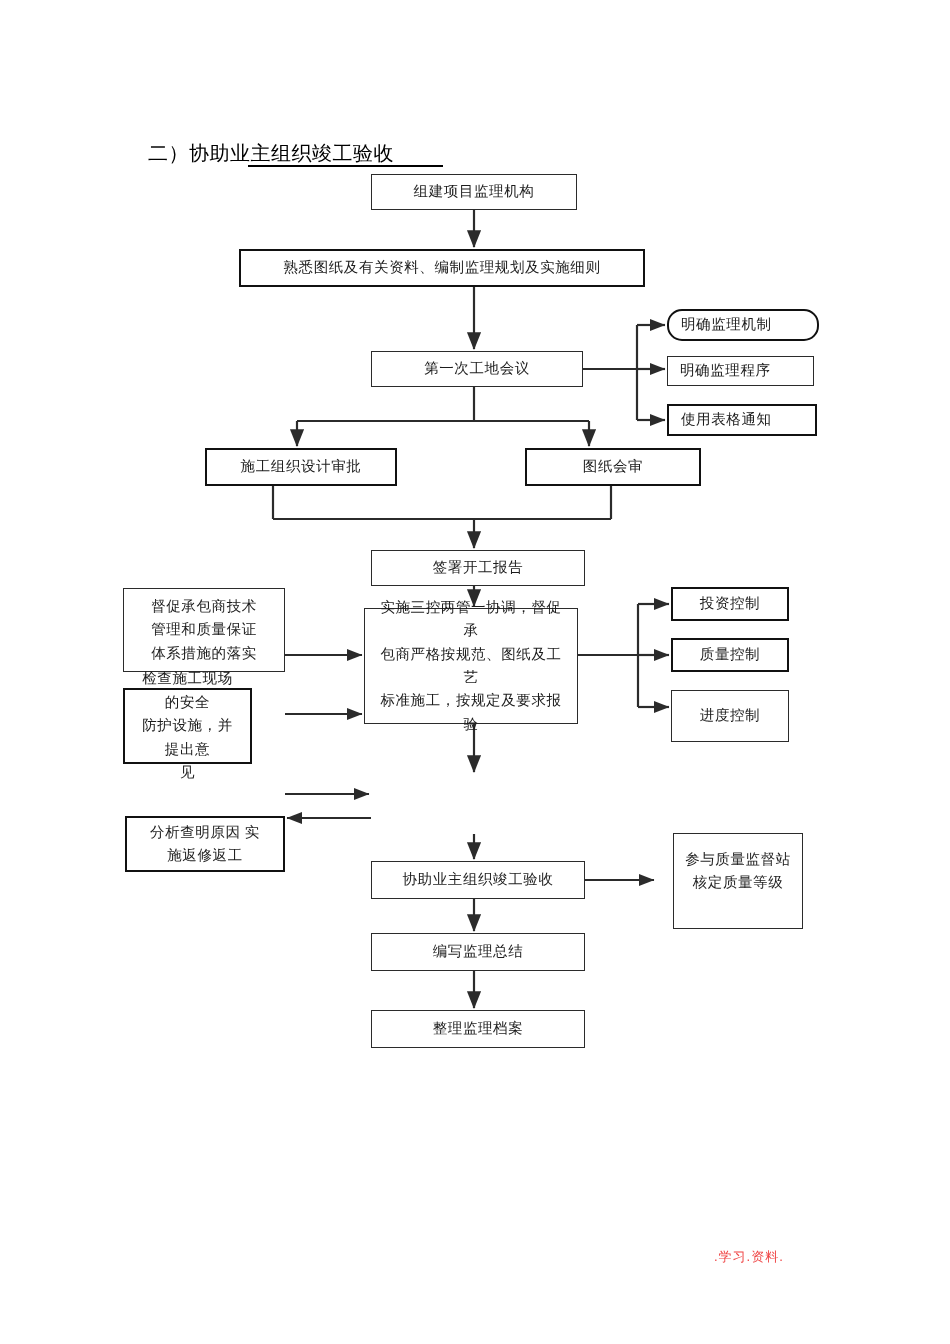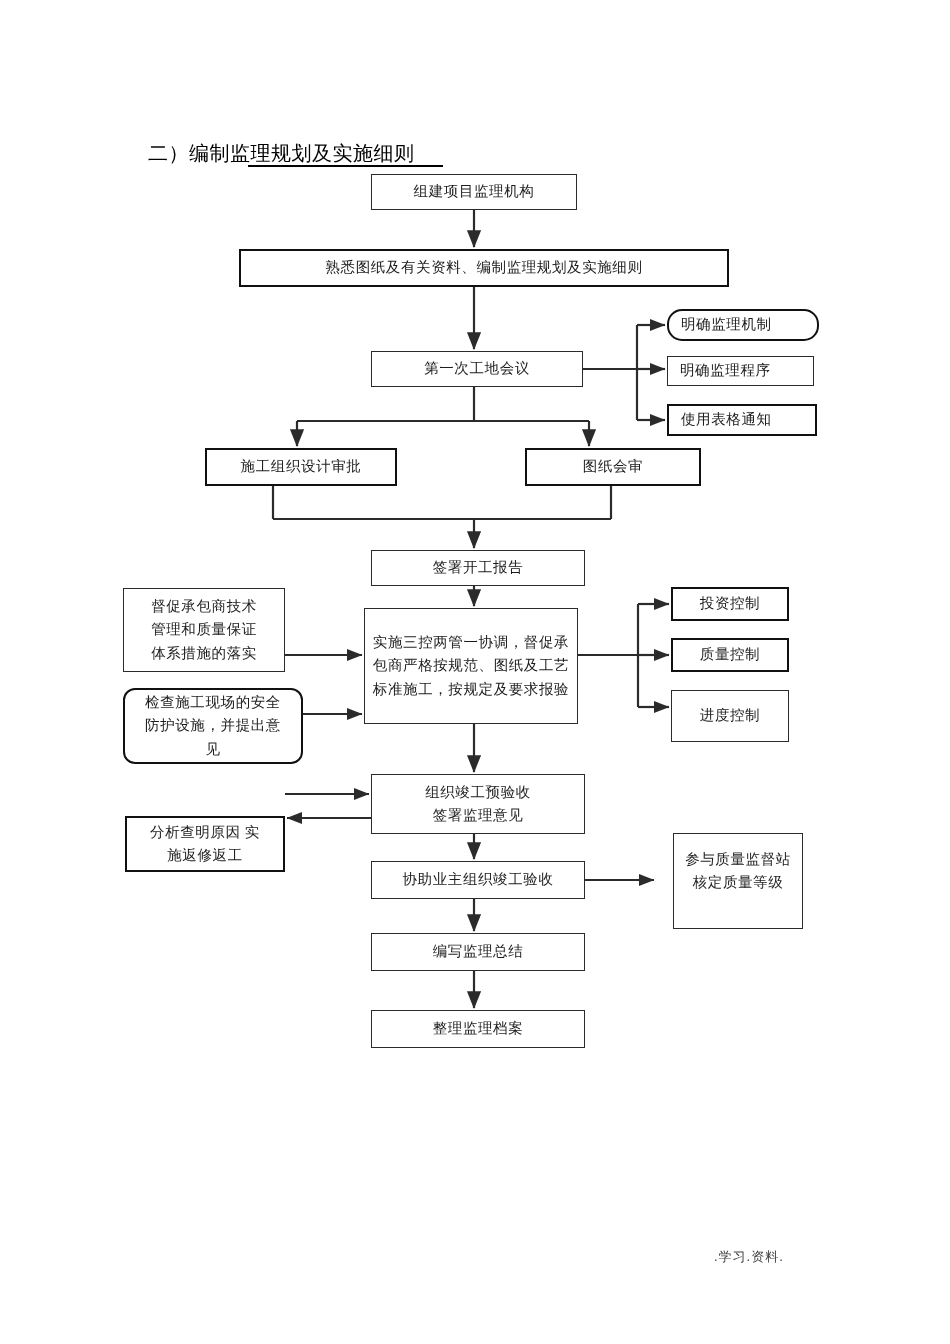--- a/index.html
+++ b/index.html
@@ -49,51 +49,51 @@
     border: 1.6px solid #2b2b2b;
     background: #ffffff;
     display: flex;
     align-items: center;
     justify-content: center;
     text-align: center;
     font-size: 14.5px;
     line-height: 1.62;
     color: #1c1c1c;
     letter-spacing: 0.6px;
-    padding: 2px 2px;
+    padding: 2px 10px;
   }
   .node.bold {
     border-width: 2.1px;
     border-color: #111;
   }
   .node.align-left {
     justify-content: flex-start;
     text-align: left;
     padding-left: 12px;
   }
   .node .txt {
     display: block;
     white-space: pre-line;
   }
   .footer-note {
     position: absolute;
     left: 714px;
     top: 1248px;
     font-size: 13px;
-    color: #404040;
+    color: #ef4444;
     letter-spacing: 1px;
     font-family: "Liberation Sans", "DejaVu Sans", sans-serif;
   }
 </style>
 </head>
 <body>
 
 <div id="page">
 
-  <div class="title">二）编制监理规划及实施细则</div>
+  <div class="title">二）协助业主组织竣工验收</div>
   <div class="title-underline"></div>
 
   <svg id="chart-layer" viewBox="0 0 950 1344" width="950" height="1344" xmlns="http://www.w3.org/2000/svg">
     <defs>
       <marker id="arrow" markerWidth="9" markerHeight="9" refX="7.6" refY="3.2" orient="auto" markerUnits="strokeWidth">
         <path d="M0,0 L8,3.2 L0,6.4 z" fill="#2b2b2b"></path>
       </marker>
       <marker id="arrowsm" markerWidth="8" markerHeight="8" refX="7" refY="2.8" orient="auto" markerUnits="strokeWidth">
         <path d="M0,0 L7.2,2.8 L0,5.6 z" fill="#2b2b2b"></path>
       </marker>
@@ -145,21 +145,21 @@
       <line x1="474" y1="899" x2="474" y2="931" marker-end="url(#arrow)"></line>
 
       <line x1="474" y1="971" x2="474" y2="1008" marker-end="url(#arrow)"></line>
     </g>
   </svg>
 
   <div class="node" style="left:371px;top:174px;width:206px;height:36px;">
     <span class="txt">组建项目监理机构</span>
   </div>
 
-  <div class="node bold" style="left:239px;top:249px;width:490px;height:38px;">
+  <div class="node bold" style="left:239px;top:249px;width:406px;height:38px;">
     <span class="txt">熟悉图纸及有关资料、编制监理规划及实施细则</span>
   </div>
 
   <div class="node" style="left:371px;top:351px;width:212px;height:36px;">
     <span class="txt">第一次工地会议</span>
   </div>
 
   <div class="node bold align-left" style="left:667px;top:309px;width:152px;height:32px;border-radius:15px;">
     <span class="txt">明确监理机制</span>
   </div>
@@ -189,21 +189,21 @@
 包商严格按规范、图纸及工艺
 标准施工，按规定及要求报验</span>
   </div>
 
   <div class="node" style="left:123px;top:588px;width:162px;height:84px;">
     <span class="txt">督促承包商技术
 管理和质量保证
 体系措施的落实</span>
   </div>
 
-  <div class="node bold" style="left:123px;top:688px;width:180px;height:76px;border-radius:12px;">
+  <div class="node bold" style="left:123px;top:688px;width:129px;height:76px;">
     <span class="txt">检查施工现场的安全
 防护设施，并提出意
 见</span>
   </div>
 
   <div class="node bold" style="left:671px;top:587px;width:118px;height:34px;">
     <span class="txt">投资控制</span>
   </div>
 
   <div class="node bold" style="left:671px;top:638px;width:118px;height:34px;">
@@ -212,24 +212,20 @@
 
   <div class="node" style="left:671px;top:690px;width:118px;height:52px;">
     <span class="txt">进度控制</span>
   </div>
 
   <div class="node bold" style="left:125px;top:784px;width:160px;height:56px;margin-top:32px;">
     <span class="txt">分析查明原因    实
 施返修返工</span>
   </div>
 
-  <div class="node" style="left:371px;top:774px;width:214px;height:60px;">
-    <span class="txt">组织竣工预验收
-签署监理意见</span>
-  </div>
 
   <div class="node" style="left:371px;top:861px;width:214px;height:38px;">
     <span class="txt">协助业主组织竣工验收</span>
   </div>
 
   <div class="node" style="left:656px;top:833px;width:130px;height:96px;align-items:flex-start;padding-top:14px;margin-left:17px;">
     <span class="txt">参与质量监督站
 核定质量等级</span>
   </div>
 

